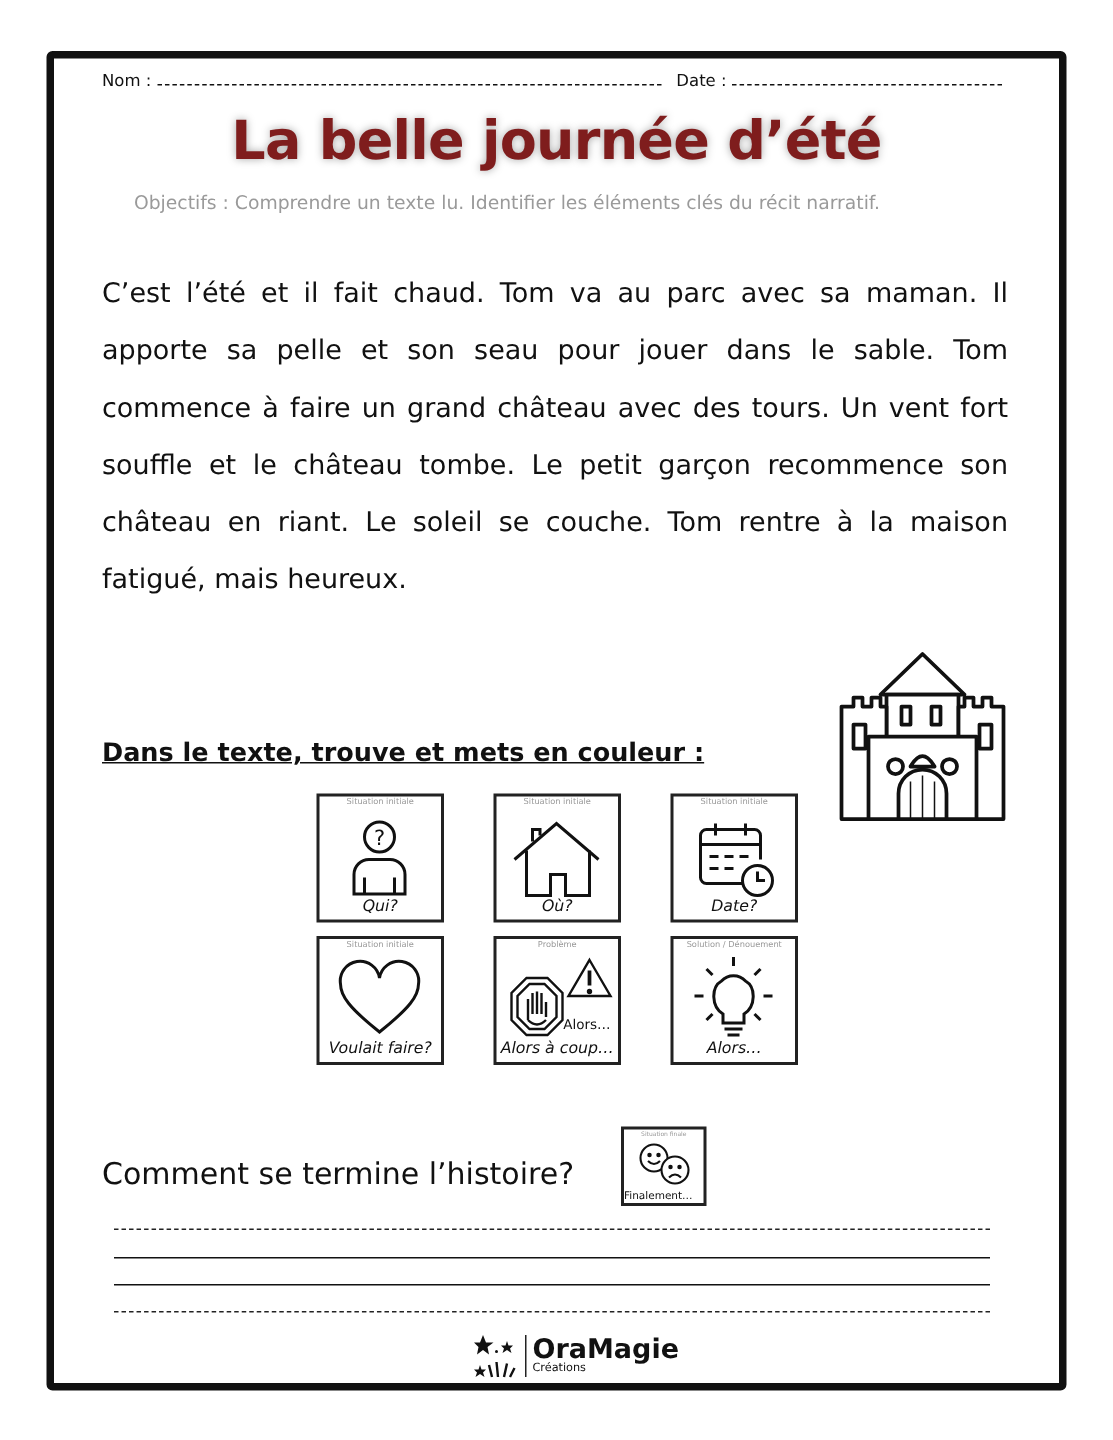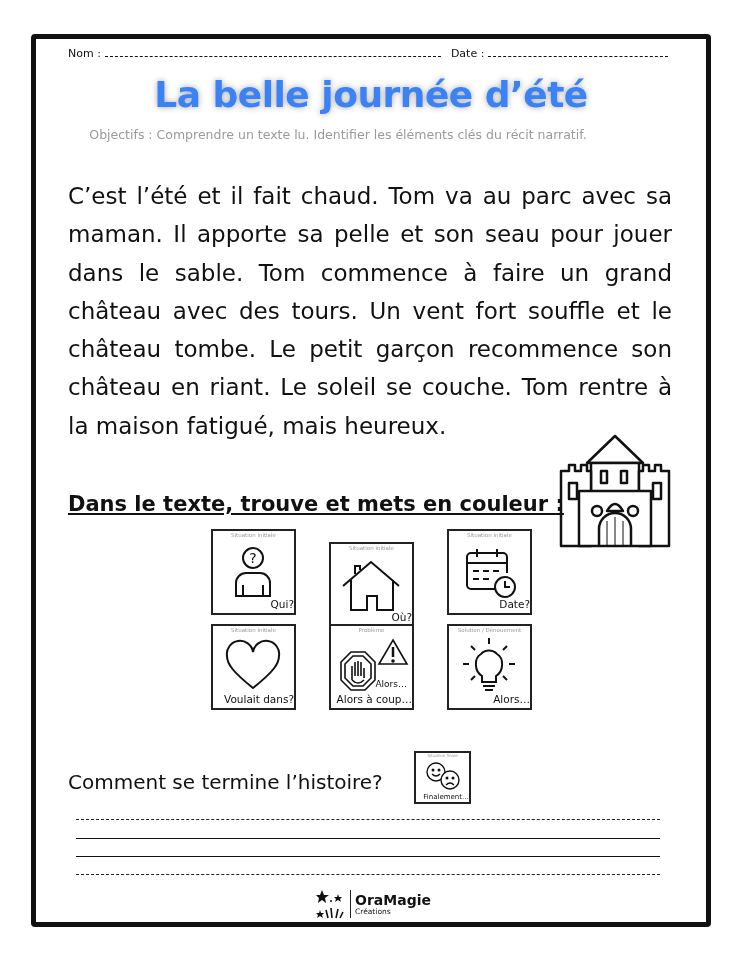--- a/index.html
+++ b/index.html
@@ -16,73 +16,73 @@
     font-size: 11px; color: #111; display: flex; align-items: center;
   }
   .header-line .lbl { white-space: nowrap; }
   .header-line .blank { border-bottom: 1px dashed #111; height: 10px; margin: 0 4px 2px 4px; }
   .blank-name { width: 336px; }
   .blank-date { flex: 1; }
 
   .title {
     position: absolute; top: 74px; left: 0; width: 742px; text-align: center;
     font-family: "DejaVu Sans", sans-serif; font-weight: bold; font-size: 36px;
-    letter-spacing: -0.5px; color: #3b82f6;
+    letter-spacing: -0.5px; color: #7f1d1d;
     text-shadow: 0 0 6px rgba(0,0,0,0.35);
   }
   .objectives {
     position: absolute; top: 127px; left: 0; width: 676px; text-align: center;
     font-size: 12.5px; color: #9a9a9a;
   }
 
   .story {
     position: absolute; top: 177px; left: 68px; width: 604px;
-    font-size: 23px; line-height: 38.3px; text-align: justify; color: #111;
+    font-size: 18px; line-height: 38.3px; text-align: justify; color: #111;
   }
 
   .castle { position: absolute; left: 557px; top: 433px; width: 116px; height: 118px; }
 
   .instruction {
-    position: absolute; top: 492px; left: 68px; font-size: 21px; font-weight: bold;
+    position: absolute; top: 492px; left: 68px; font-size: 17px; font-weight: bold;
     text-decoration: underline; color: #111;
   }
 
   .card {
     position: absolute; width: 85px; height: 86px; border: 2px solid #222;
     background: #fff;
   }
   .card .cap {
     position: absolute; top: 1px; left: 0; width: 100%; text-align: center;
     font-size: 5.5px; color: #999; white-space: nowrap;
   }
   .card .lab {
-    position: absolute; bottom: 3px; left: 0; width: 100%; text-align: right;
-    font-size: 10.5px; color: #111; white-space: nowrap;
+    position: absolute; bottom: 3px; left: 0; width: 100%; text-align: center;
+    font-size: 10.5px; color: #111; white-space: nowrap; font-style: italic;
   }
   .card svg { position: absolute; left: 0; top: 10px; width: 81px; height: 60px; }
   .card .mais { position: absolute; right: 5px; bottom: 19px; font-size: 9px; }
 
   .question {
     position: absolute; top: 770px; left: 68px; font-size: 20px; color: #111;
   }
   .card-small {
     position: absolute; left: 414px; top: 751px; width: 57px; height: 53px;
     border: 2px solid #222;
   }
   .card-small .cap { position: absolute; top: 0; width: 100%; text-align: center; font-size: 4px; color: #999; }
-  .card-small .lab { position: absolute; bottom: 1px; width: 100%; text-align: right; font-size: 7px; }
+  .card-small .lab { position: absolute; bottom: 1px; width: 100%; text-align: left; font-size: 7px; }
   .card-small svg { position: absolute; left: 6px; top: 7px; width: 42px; height: 32px; }
 
   .wline { position: absolute; left: 76px; width: 584px; }
   .dashed { border-top: 1px dashed #222; }
   .solid { border-top: 1.5px solid #111; }
 
   .logo { position: absolute; left: 316px; top: 886px; height: 36px; display: flex; align-items: center; }
   .logo .sep { width: 1px; height: 28px; background: #222; margin: 0 4px; }
-  .logo .brand { font-weight: bold; font-size: 14px; line-height: 14px; }
+  .logo .brand { font-weight: bold; font-size: 18px; line-height: 14px; }
   .logo .sub { font-size: 7.5px; }
 </style>
 </head>
 <body>
 
 <div class="frame"></div>
 
 <div class="header-line">
   <span class="lbl">Nom :</span>
   <span class="blank blank-name"></span>
@@ -121,21 +121,21 @@
   <svg viewBox="0 0 81 60" fill="none" stroke="#111" stroke-width="2">
     <circle cx="40" cy="17" r="10"></circle>
     <text x="40" y="22" font-size="14" text-anchor="middle" fill="#111" stroke="none" font-family="DejaVu Sans, sans-serif">?</text>
     <path d="M23,55 V42 a10,10 0 0 1 10,-10 h14 a10,10 0 0 1 10,10 V55 Z"></path>
     <line x1="30" y1="44" x2="30" y2="55"></line>
       <line x1="50" y1="44" x2="50" y2="55"></line>
   </svg>
   <span class="lab">Qui?</span>
 </div>
 
-<div class="card" style="left:329px; top:529px;margin-top:13px;">
+<div class="card" style="left:329px; top:529px;">
   <span class="cap">Situation initiale</span>
   <svg viewBox="0 0 81 60" fill="none" stroke="#111" stroke-width="2">
     <path d="M12,32 L40,8 L68,32"></path>
     <path d="M20,26 V56 H36 V42 H46 V56 H62 V26"></path>
     <path d="M24,20 V12 H29 V16"></path>
   </svg>
   <span class="lab">Où?</span>
 </div>
 
 <div class="card" style="left:447px; top:529px;">
@@ -154,21 +154,21 @@
     <path d="M56,40 V46 H61"></path>
   </svg>
   <span class="lab">Date?</span>
 </div>
 
 <div class="card" style="left:211px; top:624px;">
   <span class="cap">Situation initiale</span>
   <svg viewBox="0 0 81 60" fill="none" stroke="#111" stroke-width="2">
     <path d="M40,52 C20,36 14,28 14,20 A12,12 0 0 1 40,16 A12,12 0 0 1 66,20 C66,28 60,36 40,52 Z"></path>
   </svg>
-  <span class="lab">Voulait dans?</span>
+  <span class="lab">Voulait faire?</span>
 </div>
 
 <div class="card" style="left:329px; top:624px;">
   <span class="cap">Problème</span>
   <svg viewBox="0 0 81 60" fill="none" stroke="#111" stroke-width="1.6">
     <polygon points="20,16 34,16 44,26 44,44 34,54 20,54 10,44 10,26"></polygon>
     <polygon points="22,20 32,20 40,28 40,42 32,50 22,50 14,42 14,28"></polygon>
     <path d="M21,44 V30 M24,40 V26 M27,40 V25 M30,40 V26 M33,42 V32 M21,44 Q27,50 33,44"></path>
     <polygon points="62,4 76,28 48,28" fill="#fff"></polygon>
     <line x1="62" y1="11" x2="62" y2="21" stroke-width="2.5"></line>

